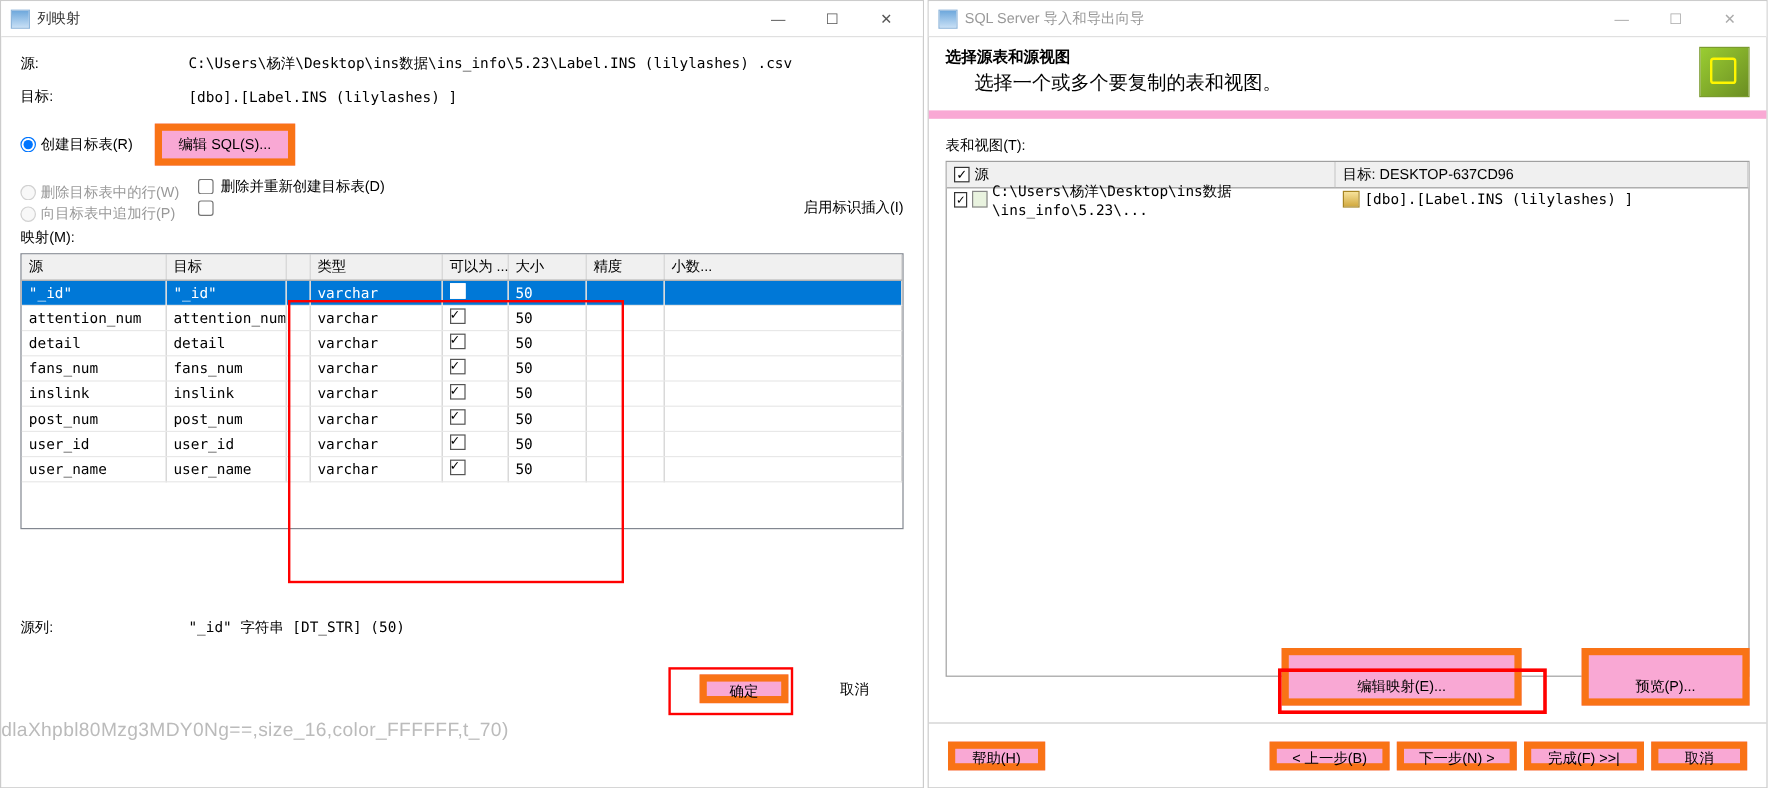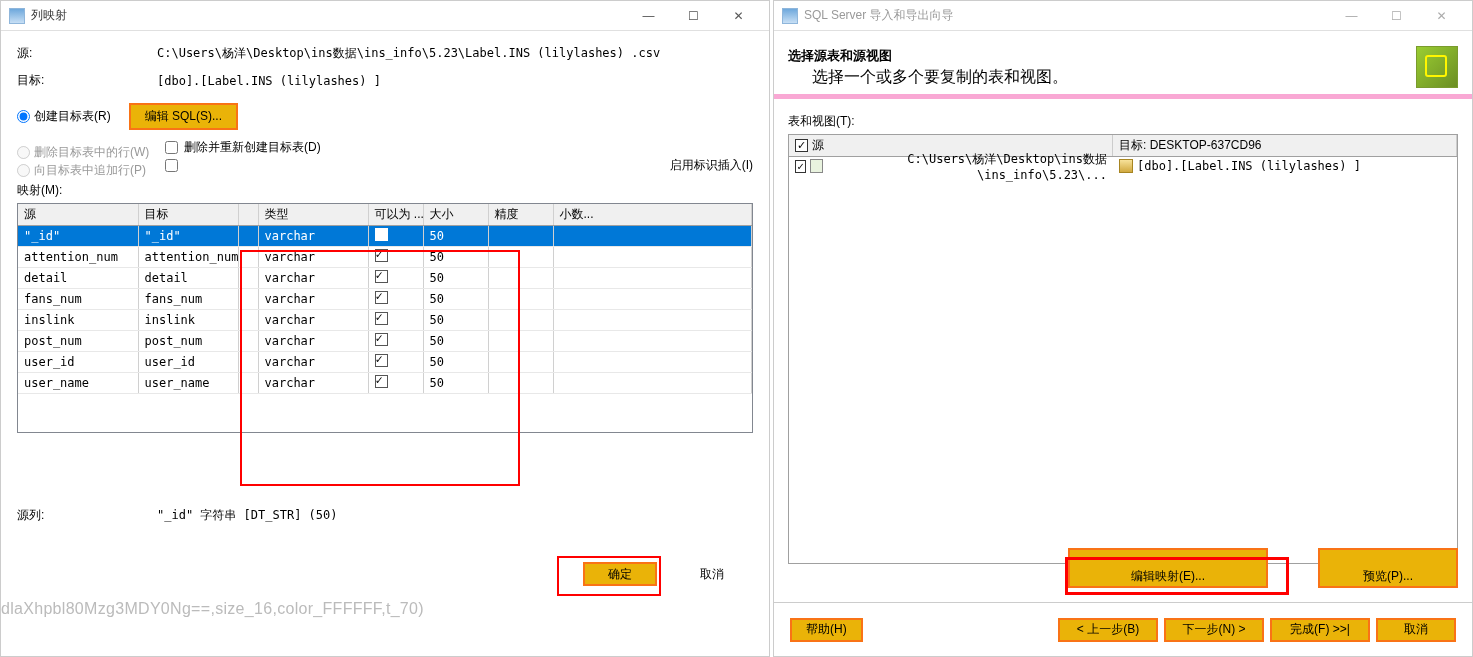--- a/index.html
+++ b/index.html
@@ -50,22 +50,22 @@
   .content-left { padding: 14px 16px 0 16px; position:relative; height: calc(100% - 30px);}
 
   .row { display:flex; align-items:center; margin-bottom:10px; }
   .lbl { width: 140px; }
   .val { font-family: "SimSun", monospace; }
 
   .radio-row { display:flex; align-items:center; margin-top:14px; margin-bottom:8px; }
   .radio-row label { margin-left:4px; margin-right:18px; }
   .disabled { color:#999; }
   .btn {
-    background:#eab308;
-    border:2px solid #f97316;
+    background:#f9a8d4;
+    border:6px solid #f97316;
     padding:3px 14px;
     font-size:12px;
     font-family:inherit;
     cursor:pointer;
   }
 
   .chk-row { display:flex; align-items:center; margin-left:148px; margin-bottom:6px; }
   .chk-row input { margin-right:6px; }
 
   
@@ -135,22 +135,22 @@
 
   .watermark {
     position:absolute; left:0; bottom:38px;
     font-size:16px; color:#bbb; font-family:Arial,sans-serif;
     letter-spacing:0.3px;
   }
 
   
   .hdr-area {
     padding:8px 14px 6px 14px;
-    border-bottom:5px solid #f9a8d4;
-    display:flex; align-items:flex-end; justify-content:space-between;
+    border-bottom:7px solid #f9a8d4;
+    display:flex; align-items:flex-start; justify-content:space-between;
     height:68px;
   }
   .hdr-txt { }
   .hdr-txt .h1 { font-size:13px; font-weight:bold; }
   .hdr-txt .h2 { font-size:16px; margin-left:24px; margin-top:2px;}
   .hdr-icon {
     width:42px; height:42px;
     background:
       linear-gradient(135deg,#9acd32,#6b8e23);
     border:1px solid #7a9b2e;
@@ -169,21 +169,21 @@
     height:430px;
     position:relative;
   }
   .tv-head { display:flex; background:#f0f0f0; border-bottom:1px solid #a0a0a0;}
   .tv-head-cell {
     padding:2px 6px; font-size:12px; border-right:1px solid #ccc;
     display:flex; align-items:center; gap:4px;
   }
   .tv-head-cell.c1 { width:324px; }
   .tv-head-cell.c2 { flex:1; }
-  .tv-row { display:flex; align-items:center; height:18px;text-align:right;}
+  .tv-row { display:flex; align-items:center; height:18px;}
   .tv-row-cell { padding:1px 6px; display:flex; align-items:center; gap:4px; font-family:"SimSun",monospace;}
   .tv-row-cell.c1 { width:324px; }
   .tv-row-cell.c2 { flex:1; }
   .mini-icon {
     width:14px; height:14px; display:inline-block;
     border:1px solid #888; background:#e9f3df;
   }
   .db-icon { background:linear-gradient(#f7e29a,#d1a93f); border:1px solid #a78522;}
   .chk-sm {
     width:13px; height:13px; border:1px solid #333; background:#fff;

